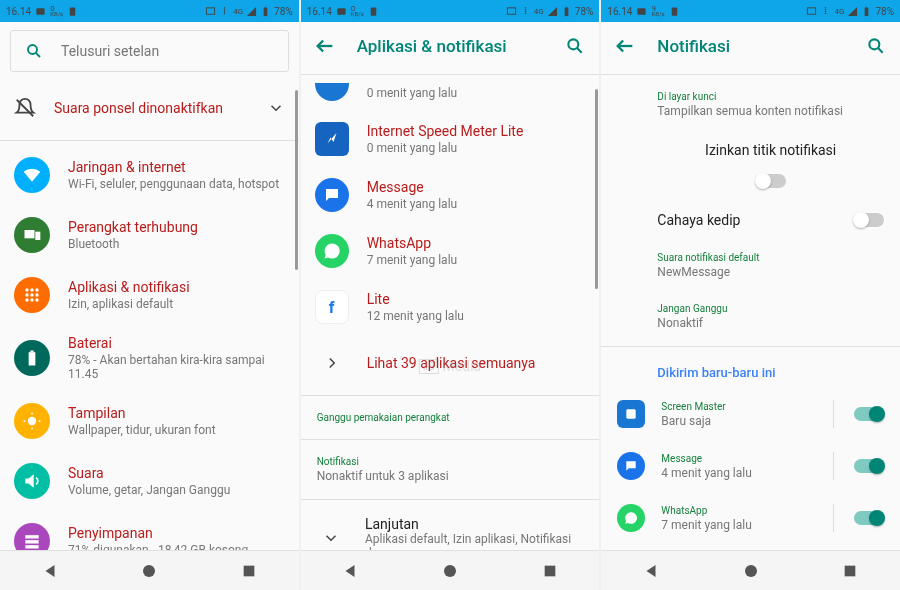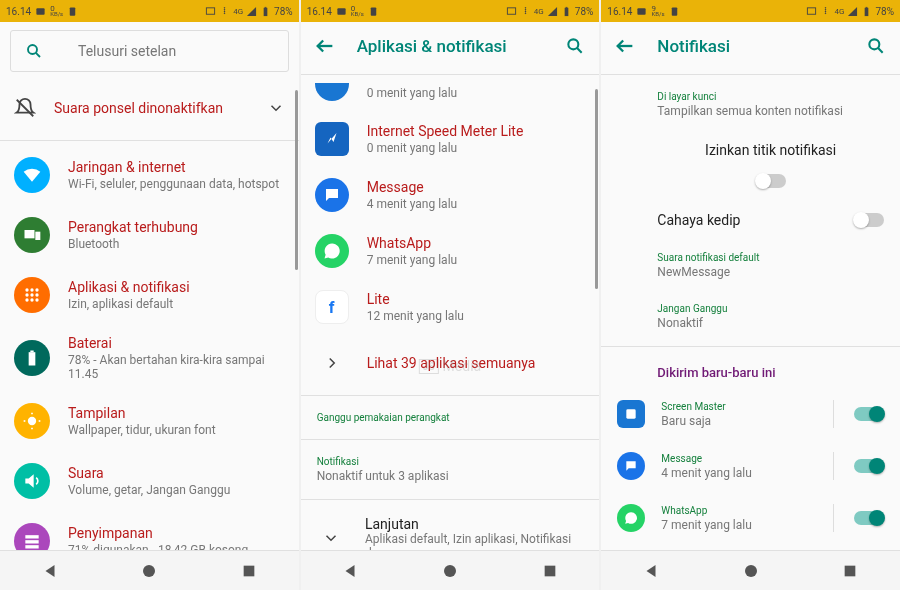--- a/index.html
+++ b/index.html
@@ -1,36 +1,36 @@
 <!DOCTYPE html>
 <html><head>
 <meta charset="utf-8">
 <style>
 * { margin: 0; padding: 0; box-sizing: border-box; font-family: Roboto, Arial, sans-serif; }
 body { background: #f0f0f0; display: flex; gap: 2px; width: 900px; height: 590px; }
 .screen { width: 299px; height: 590px; background: #fafafa; display: flex; flex-direction: column; position: relative; }
-.statusbar { height: 22px; background: #eab308; display: flex; align-items: center; padding: 0 6px; font-size: 10px; color: #444; }
+.statusbar { height: 22px; background: #0ea5e9; display: flex; align-items: center; padding: 0 6px; font-size: 10px; color: #444; }
 .statusbar .left { display: flex; gap: 4px; align-items: center; }
 .statusbar .right { margin-left: auto; display: flex; gap: 3px; align-items: center; text-align: center; }
 .sb-icon { width: 11px; height: 11px; }
 .appbar { height: 48px; display: flex; align-items: center; padding: 0 12px; gap: 20px; }
 .appbar .title { color: #008577; font-size: 17px; font-weight: 500; flex: 1; }
 .icon-btn { width: 24px; height: 24px; display: flex; align-items: center; justify-content: center; cursor: pointer; }
-.searchbox { margin: 8px 10px; height: 42px; border: 1px solid #ddd; border-radius: 3px; display: flex; align-items: center; padding: 0 14px; gap: 35px; color: #777; }
+.searchbox { margin: 8px 10px; height: 42px; border: 1px solid #ddd; border-radius: 3px; display: flex; align-items: center; padding: 0 14px; gap: 18px; color: #777; }
 .searchbox span { font-size: 14px; }
 .content { flex: 1; overflow: hidden; position: relative; }
 .list-item { display: flex; align-items: center; padding: 10px 14px; min-height: 56px; gap: 18px; cursor: pointer; }
 .list-item.tall { min-height: 60px; }
 .list-item .texts { flex: 1; min-width: 0; }
 .list-item .title { font-size: 14px; color: #b91c1c; }
 .list-item .sub { font-size: 12px; color: #777; margin-top: 2px; }
 .circle-icon { width: 36px; height: 36px; border-radius: 50%; display: flex; align-items: center; justify-content: center; flex-shrink: 0; }
 .circle-icon svg { width: 20px; height: 20px; }
 .section-head { font-size: 13px; color: #222; padding: 14px 16px 8px; }
-.section-head.teal { color: #701a75; font-weight: 500; }
+.section-head.teal { color: #3b82f6; font-weight: 500; }
 .thin-row { padding: 12px 16px; cursor: pointer; }
 .thin-title { font-size: 10px; color: #15803d; }
 .thin-sub { font-size: 12px; color: #777; margin-top: 2px; }
 .divider { height: 1px; background: #e0e0e0; margin: 4px 0; }
 .expand-row { display: flex; align-items: center; padding: 12px 14px; gap: 18px; }
 .app-icon { width: 34px; height: 34px; border-radius: 50%; display: flex; align-items: center; justify-content: center; flex-shrink: 0; color: #fff; font-size: 16px; font-weight: bold; }
 .switch { width: 30px; height: 14px; border-radius: 7px; background: #ccc; position: relative; flex-shrink: 0; }
 .switch .knob { width: 16px; height: 16px; border-radius: 50%; background: #fff; position: absolute; top: -1px; left: -1px; box-shadow: 0 1px 2px rgba(0,0,0,.3); }
 .switch.on { background: #7fcac2; }
 .switch.on .knob { background: #008577; left: auto; right: -1px; }

